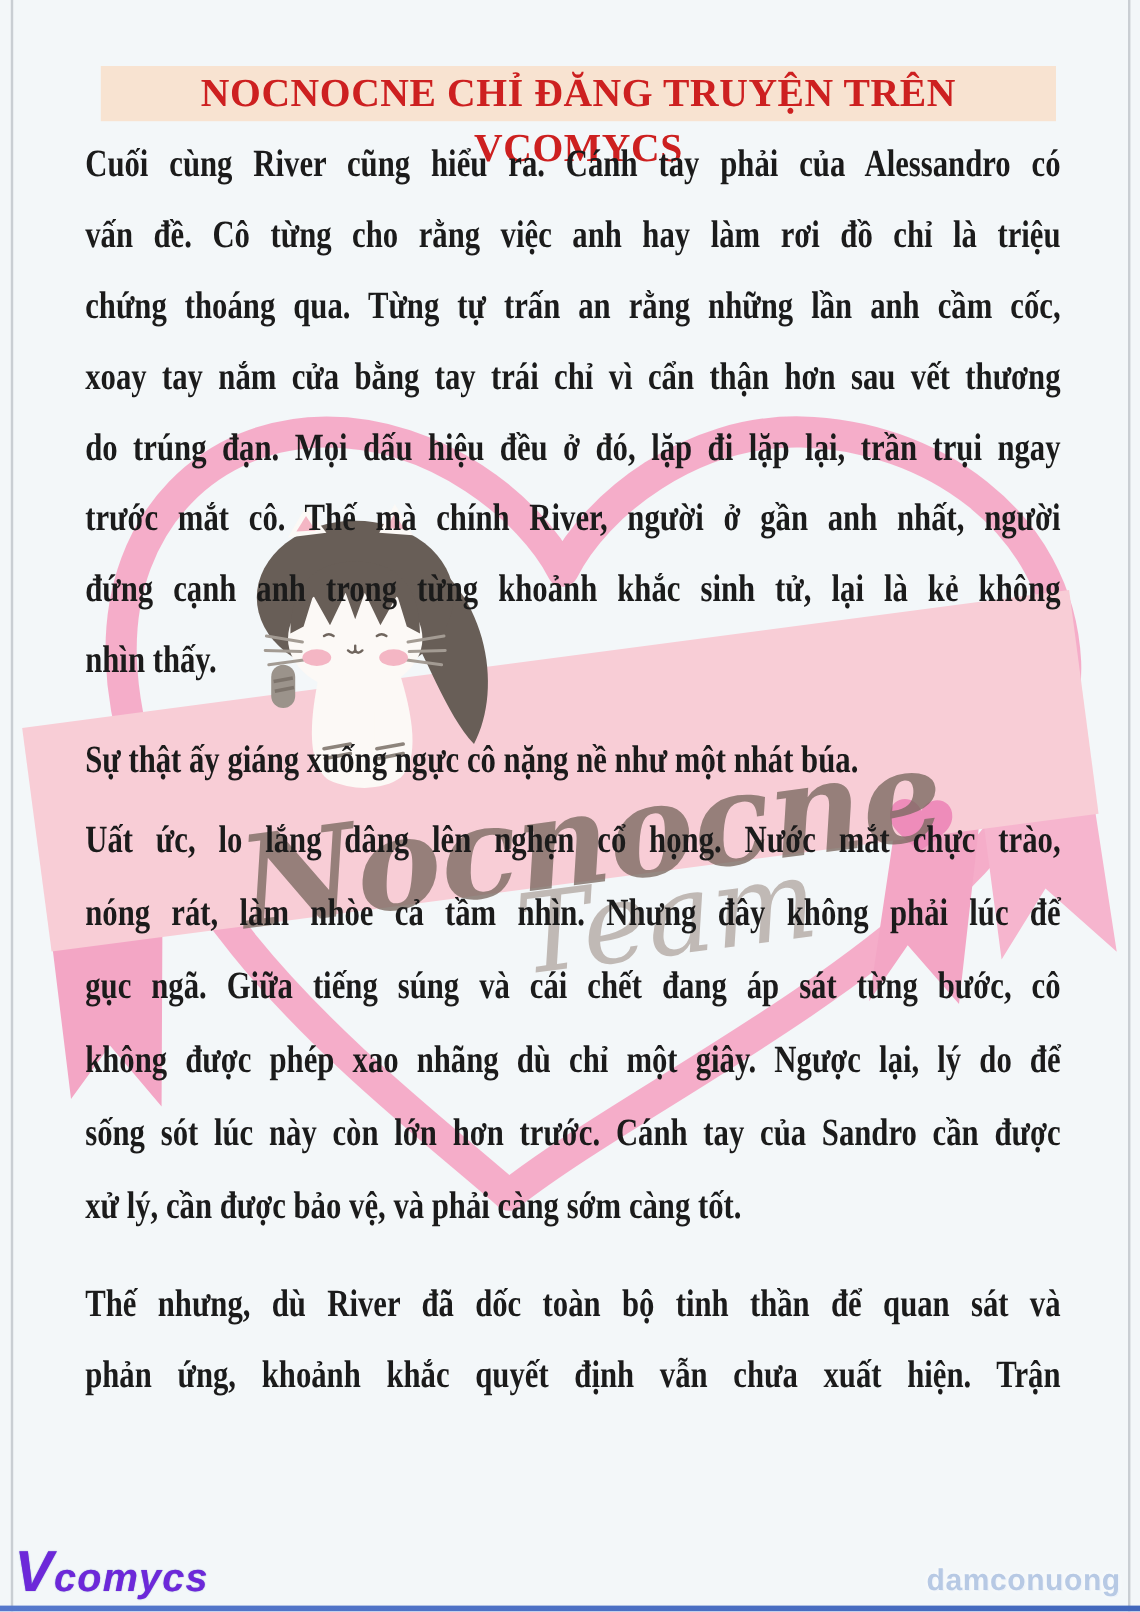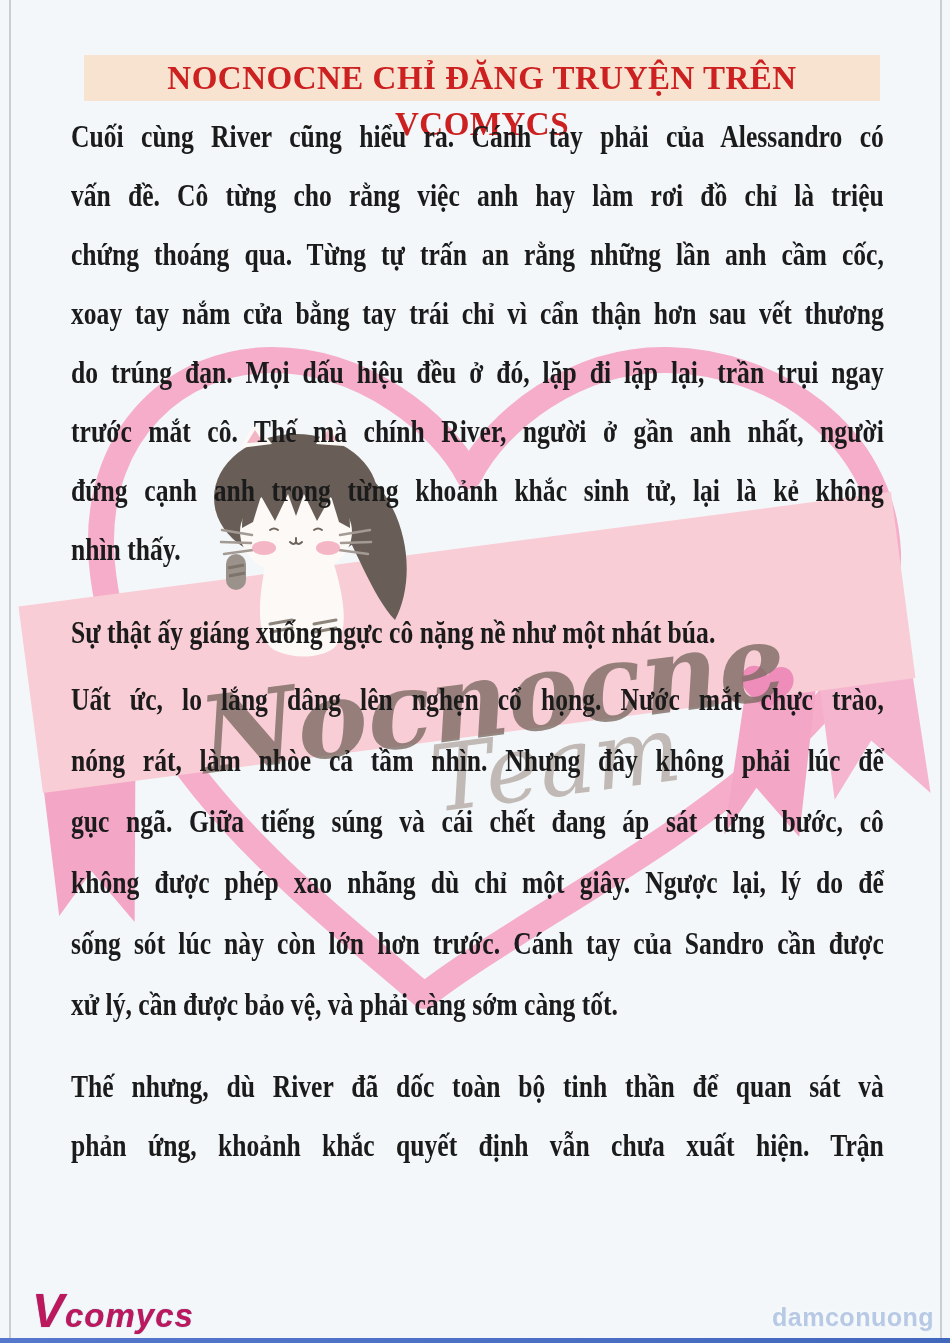--- a/index.html
+++ b/index.html
@@ -23,23 +23,23 @@
   .para{position:absolute;left:71px;width:1016px;transform:scaleX(0.8);
        transform-origin:0 0;font-weight:700;font-size:32px;color:#1b1b1b;z-index:2;}
   .para .line{text-align:justify;text-align-last:justify;}
   .para .line.last{text-align-last:left;}
   .p1{top:107px;} .p1 .line{height:59px;line-height:59px;}
   .p2{top:603px;} .p2 .line{height:59px;line-height:59px;}
   .p3{top:669px;} .p3 .line{height:61px;line-height:61px;}
   .p4{top:1057px;} .p4 .line{height:59px;line-height:59px;}
 
   
-  .logo{position:absolute;left:32px;top:1283px;z-index:3;
+  .logo{position:absolute;left:12px;top:1283px;z-index:3;
        font-family:"Liberation Sans",sans-serif;font-style:italic;font-weight:700;
-       font-size:33px;letter-spacing:1px;color:#be185d;
+       font-size:33px;letter-spacing:1px;color:#6d28d9;
        text-shadow:0 0 1px #7488c4;}
   .logo::first-letter{font-size:48px;}
   .credit{position:absolute;right:16px;top:1303px;z-index:3;
        font-family:Liberation Sans, sans-serif;font-weight:700;font-size:25px;
        color:#b7c9e4;letter-spacing:.5px;
        text-shadow:0 0 5px #ffffff,1px 1px 0 #e6eef8;}
 </style>
 </head>
 <body>
 

